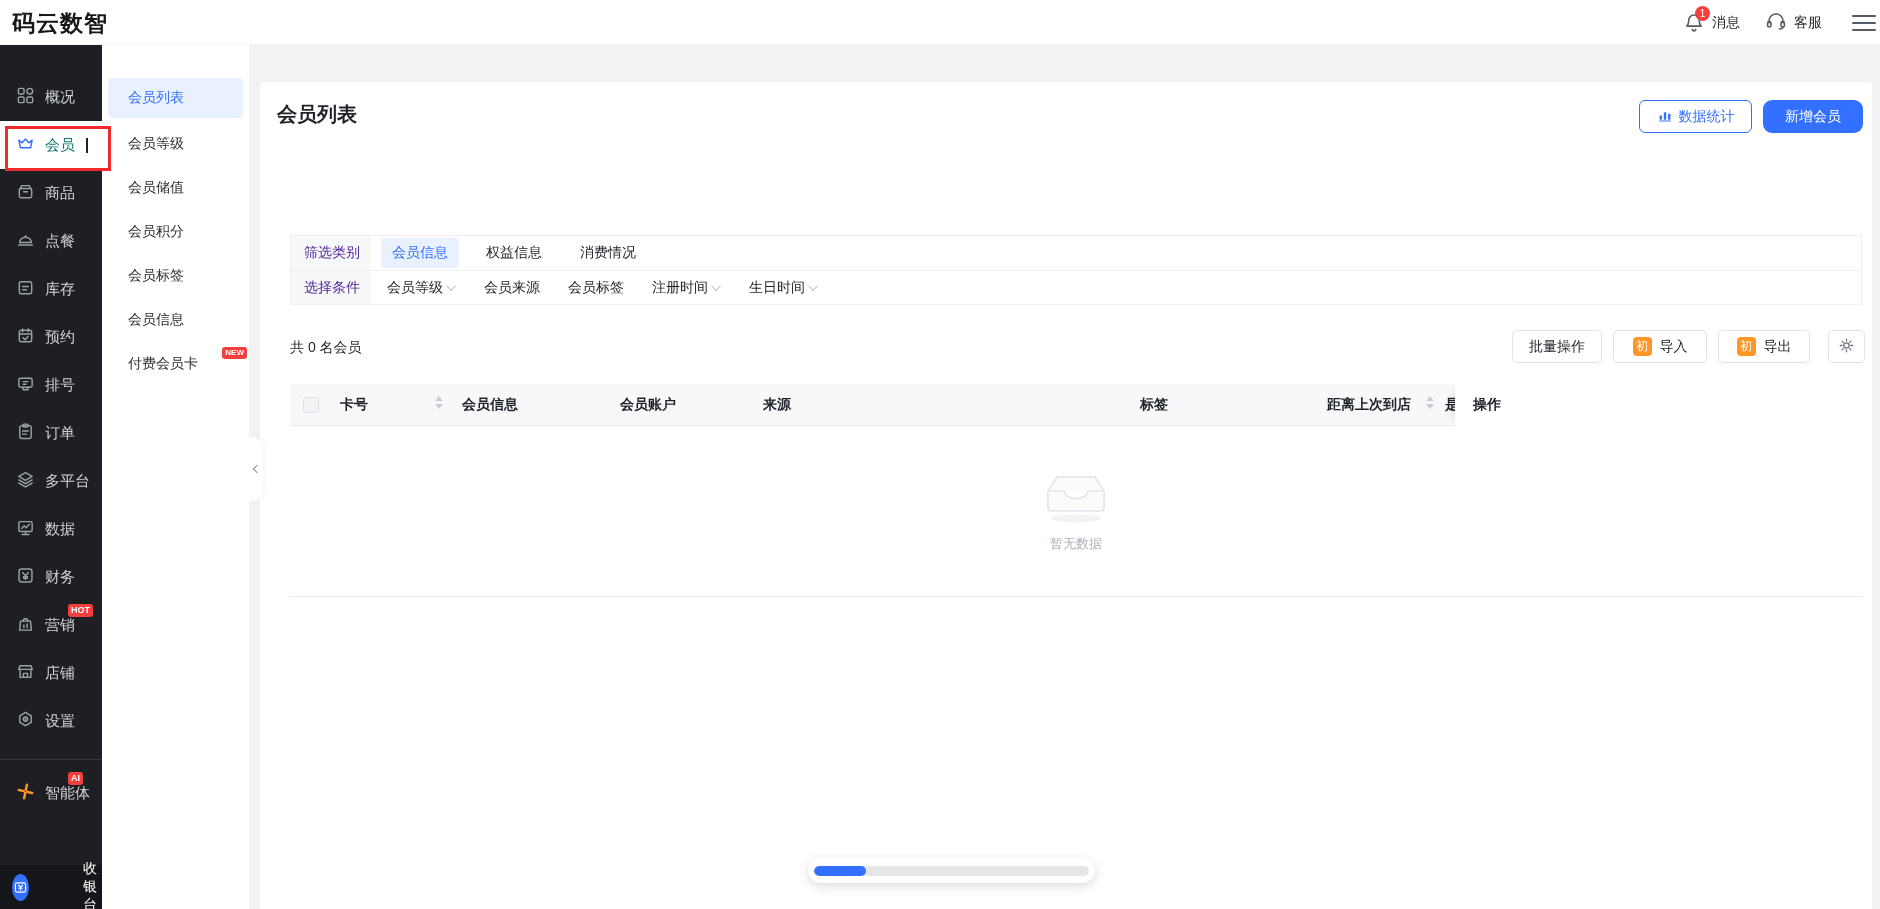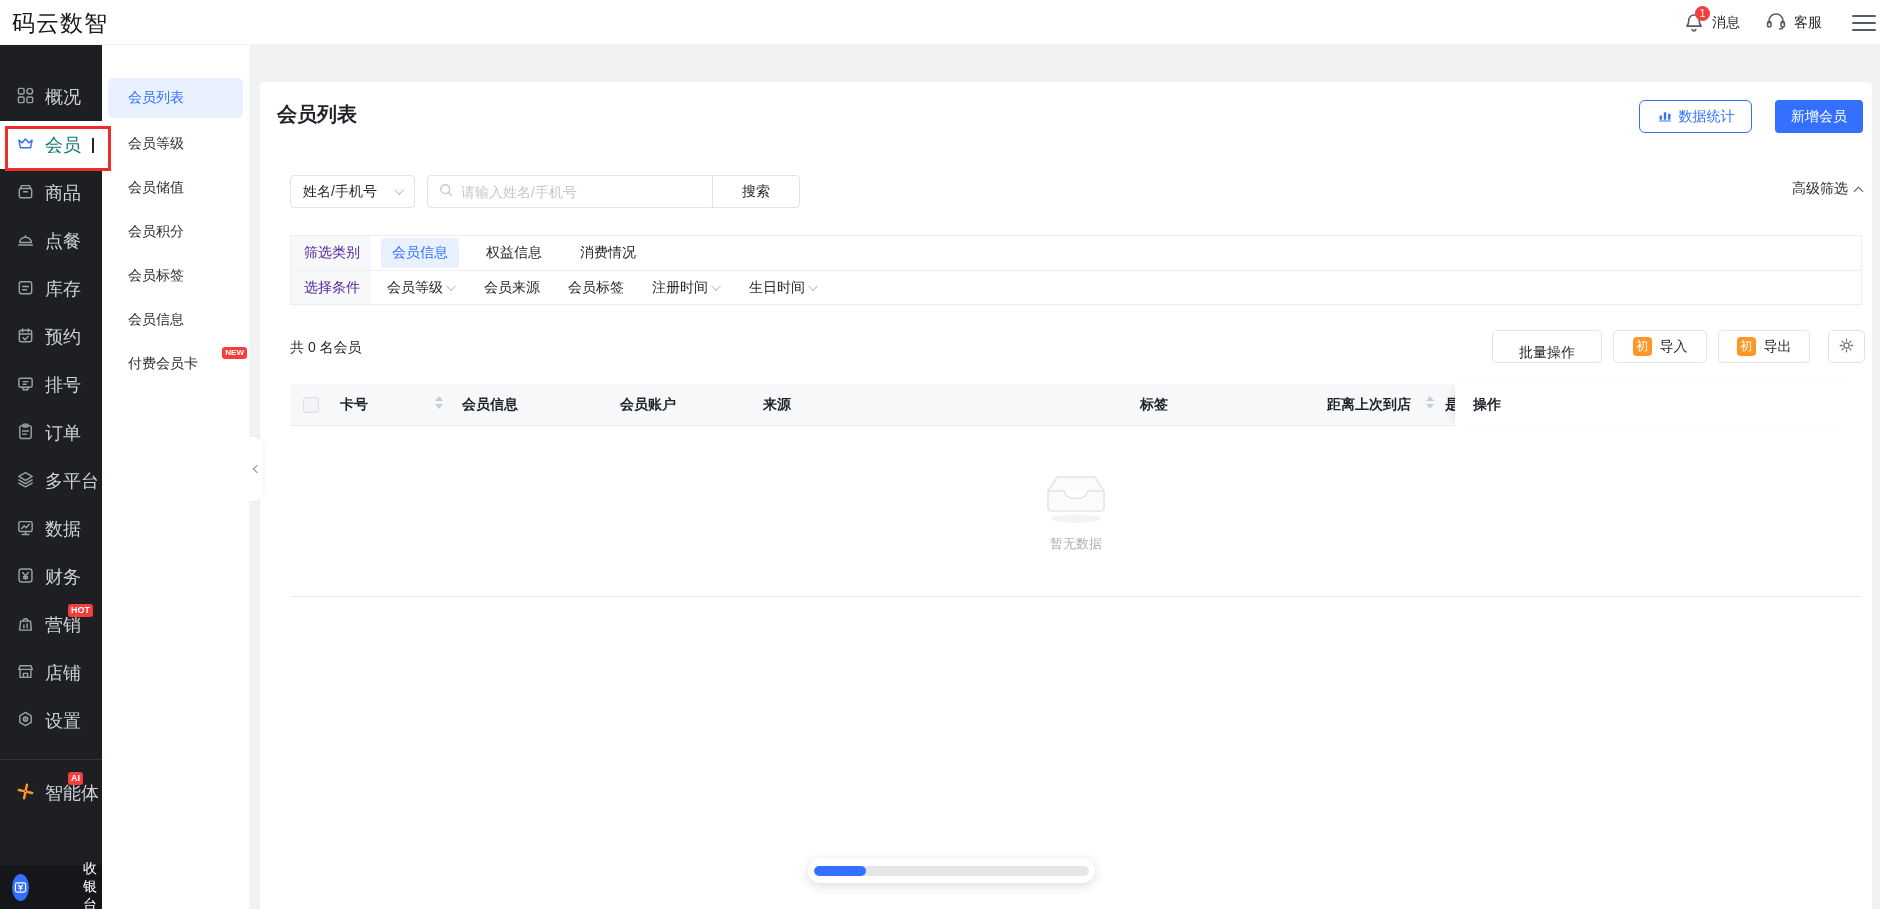--- a/index.html
+++ b/index.html
@@ -2,33 +2,33 @@
 <html><head>
 <meta charset="utf-8">
 <style>
   * { margin:0; padding:0; box-sizing:border-box; }
   html,body { width:1880px; height:909px; overflow:hidden; }
   body { font-family:"Liberation Sans","DejaVu Sans",sans-serif; font-size:14px; color:#1f2329; background:#fff; }
   .page { position:relative; width:1880px; height:909px; overflow:hidden; }
 
   
   .topbar { position:absolute; left:0; top:0; width:1880px; height:45px; background:#fff; border-bottom:1px solid #f2f3f5; z-index:20; }
-  .logo { position:absolute; left:12px; top:8px; font-size:23px; font-weight:400; letter-spacing:1px; color:#17181a; }
+  .logo { position:absolute; left:12px; top:8px; font-size:23px; font-weight:700; letter-spacing:1px; color:#17181a; }
   .top-right { position:absolute; right:4px; top:0; height:45px; display:flex; align-items:center; gap:24px; }
   .top-group { display:flex; align-items:center; gap:6px; cursor:pointer; }
   .bell-wrap { position:relative; width:24px; height:24px; }
   .bell-badge { position:absolute; top:-5px; right:-4px; min-width:15px; height:15px; border-radius:8px; background:#f53f3f; color:#fff; font-size:10px; line-height:15px; text-align:center; padding:0 2px; }
   .top-label { font-size:14px; color:#1f2329; }
   .burger { width:24px; height:24px; display:flex; flex-direction:column; justify-content:center; gap:5px; margin-left:6px; cursor:pointer; }
   .burger i { display:block; height:2px; background:#555b63; border-radius:1px; }
 
   
   .sidebar { position:absolute; left:0; top:45px; width:102px; height:864px; background:#1d1f23; padding-top:28px; z-index:10; }
   .s-item { position:relative; height:48px; display:flex; align-items:center; padding-left:16px; gap:10px; cursor:pointer; }
-  .s-item .s-label { font-size:18px; color:#cfd2d6; white-space:nowrap; }
+  .s-item .s-label { font-size:15px; color:#cfd2d6; white-space:nowrap; }
   .s-item svg { stroke:#9ba0a8; fill:none; stroke-width:1.5; stroke-linecap:round; stroke-linejoin:round; }
   .s-item.active { background:#fff; }
   .s-item.active .s-label { color:#0f766e; }
   .s-item.active svg { stroke:#3370ff; }
   .cursor-bar { display:inline-block; width:1.5px; height:15px; background:#1f2329; margin-left:1px; vertical-align:-2px; }
   .s-badge { position:absolute; top:3px; left:68px; background:#f53f3f; color:#fff; font-size:9px; font-weight:700; line-height:11px; padding:1px 3px; border-radius:3px; }
   .s-divider { height:1px; background:#32353a; margin:14px 0 9px 0; }
   .agent-item svg { stroke:#ff9626 !important; }
   .cashier { position:absolute; left:0; bottom:0; width:102px; height:44px; background:#14161a; display:flex; align-items:center; padding-left:12px; gap:8px; cursor:pointer; }
   .cashier-circle { width:27px; height:27px; border-radius:50%; background:#3370ff; display:flex; align-items:center; justify-content:center; }
@@ -48,21 +48,21 @@
   .collapse-handle { position:absolute; left:249px; top:437px; width:14px; height:64px; background:#fff; border-radius:0 10px 10px 0; z-index:11; display:flex; align-items:center; justify-content:center; box-shadow:2px 0 5px rgba(0,0,0,0.04); cursor:pointer; }
   .chev-left { width:6px; height:6px; border-left:1.5px solid #8a9099; border-bottom:1.5px solid #8a9099; transform:rotate(45deg); margin-left:2px; }
 
   
   .main { position:absolute; left:250px; top:45px; width:1630px; height:864px; background:#f1f2f4; }
   .card { position:absolute; left:10px; top:37px; right:8px; bottom:0; background:#fff; border-radius:4px 4px 0 0; }
 
   .page-title { position:absolute; left:17px; top:19px; font-size:20px; font-weight:600; color:#1f2329; }
   .btn { display:inline-flex; align-items:center; justify-content:center; height:33px; border-radius:5px; font-size:14px; cursor:pointer; background:#fff; border:1px solid #dfe2e8; color:#1f2329; }
   .btn-stats { position:absolute; right:120px; top:18px; width:113px; border:1px solid #3370ff; color:#3370ff; gap:6px; border-radius:6px; }
-  .btn-add { position:absolute; right:9px; top:18px; width:88px; background:#3370ff; border:none; color:#fff; border-radius:4px; }
+  .btn-add { position:absolute; right:9px; top:18px; width:100px; background:#3370ff; border:none; color:#fff; border-radius:9px; }
 
   
   .search-row { position:absolute; left:30px; right:10px; top:93px; height:33px; }
   .field-select { position:absolute; left:0; top:0; width:125px; height:33px; border:1px solid #e0e3e8; border-radius:4px; display:flex; align-items:center; justify-content:space-between; padding:0 10px 0 12px; cursor:pointer; background:#fff; }
   .chev-down { width:7px; height:7px; border-left:1.5px solid #b9bec7; border-bottom:1.5px solid #b9bec7; transform:rotate(-45deg) translateY(-2px); }
   .chev-up-dark { width:7px; height:7px; border-left:1.5px solid #4e5969; border-bottom:1.5px solid #4e5969; transform:rotate(135deg); margin-left:7px; margin-top:4px; }
   .input-group { position:absolute; left:137px; top:0; width:373px; height:33px; border:1px solid #e0e3e8; border-radius:4px; display:flex; background:#fff; }
   .search-input-wrap { flex:1; display:flex; align-items:center; padding:0 10px; gap:7px; }
   .search-input { border:none; outline:none; flex:1; font-size:14px; color:#1f2329; background:transparent; font-family:inherit; }
   .search-input::placeholder { color:#c3c7cf; }
@@ -74,21 +74,21 @@
   .f-row { display:flex; height:34px; align-items:stretch; }
   .f-row + .f-row { border-top:1px solid #eceef1; }
   .f-label { width:80px; background:#f7f8fa; display:flex; align-items:center; padding-left:13px; color:#4c1d95; flex:none; }
   .f-items { display:flex; align-items:center; padding-left:10px; gap:16px; }
   .f-cat { padding:6px 11px; border-radius:4px; cursor:pointer; color:#1f2329; }
   .f-cat.active { background:#e9f0ff; color:#3370ff; }
   .f-cond { display:flex; align-items:center; gap:6px; cursor:pointer; color:#1f2329; padding:0 6px; }
 
   
   .count-text { position:absolute; left:30px; top:252px; font-size:14px; color:#1f2329; line-height:26px; }
-  .btn-batch { position:absolute; right:270px; top:248px; width:110px;align-items:flex-end; }
+  .btn-batch { position:absolute; right:270px; top:248px; width:90px; }
   .btn-import { position:absolute; right:165px; top:248px; width:94px; gap:8px; }
   .btn-export { position:absolute; right:62px; top:248px; width:92px; gap:8px; }
   .btn-gear { position:absolute; right:7px; top:248px; width:37px; }
   .chip { width:19px; height:19px; background:#ff9626; color:#fff; border-radius:4px; font-size:12px; display:inline-flex; align-items:center; justify-content:center; }
 
   
   .thead { position:absolute; left:30px; right:10px; top:302px; height:42px; background:#f7f8fa; border-bottom:1px solid #e9ebef; }
   .th { position:absolute; top:0; height:42px; display:flex; align-items:center; font-weight:600; font-size:14px; color:#1f2329; white-space:nowrap; }
   .checkbox { position:absolute; left:13px; top:13px; width:16px; height:16px; border:1px solid #dcdfe6; background:#f2f3f5; border-radius:3px; cursor:pointer; }
   .sorter { position:absolute; top:12px; display:flex; flex-direction:column; gap:3px; cursor:pointer; }
@@ -317,44 +317,20 @@
               <rect x="13.8" y="8.5" width="3" height="7.5" rx="0.6"></rect>
               <rect x="2.5" y="16.8" width="15" height="1.3" rx="0.6"></rect>
             </svg>
         </span>
         <span>数据统计</span>
       </div>
       <div class="btn btn-add">
         <span>新增会员</span>
       </div>
 
-      <div class="search-row">
-        <div class="field-select">
-          <span>姓名/手机号</span>
-          <span class="chev-down"></span>
-        </div>
-        <div class="input-group">
-          <div class="search-input-wrap">
-            <span>
-              <svg width="16" height="16" viewBox="0 0 20 20" fill="none" stroke="#c3c7cf" stroke-width="1.7" stroke-linecap="round">
-                  <circle cx="9" cy="9" r="5.5"></circle>
-                  <path d="M13.2 13.2 16.8 16.8"></path>
-                </svg>
-            </span>
-            <input class="search-input" placeholder="请输入姓名/手机号" style="">
-          </div>
-          <div class="btn-search">
-            <span>搜索</span>
-          </div>
-        </div>
-        <div class="adv-filter">
-          <span>高级筛选</span>
-          <span class="chev-up-dark"></span>
-        </div>
-      </div>
 
       <div class="filter-panel">
         <div class="f-row">
           <div class="f-label">筛选类别</div>
           <div class="f-items">
             <span class="f-cat active">会员信息</span>
             <span class="f-cat">权益信息</span>
             <span class="f-cat">消费情况</span>
           </div>
         </div>

